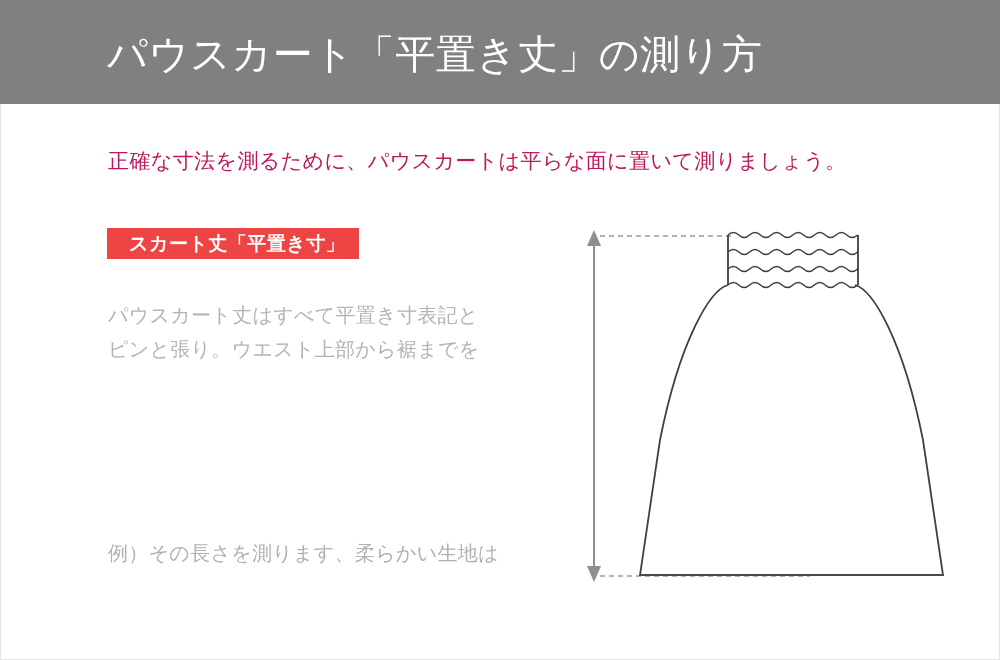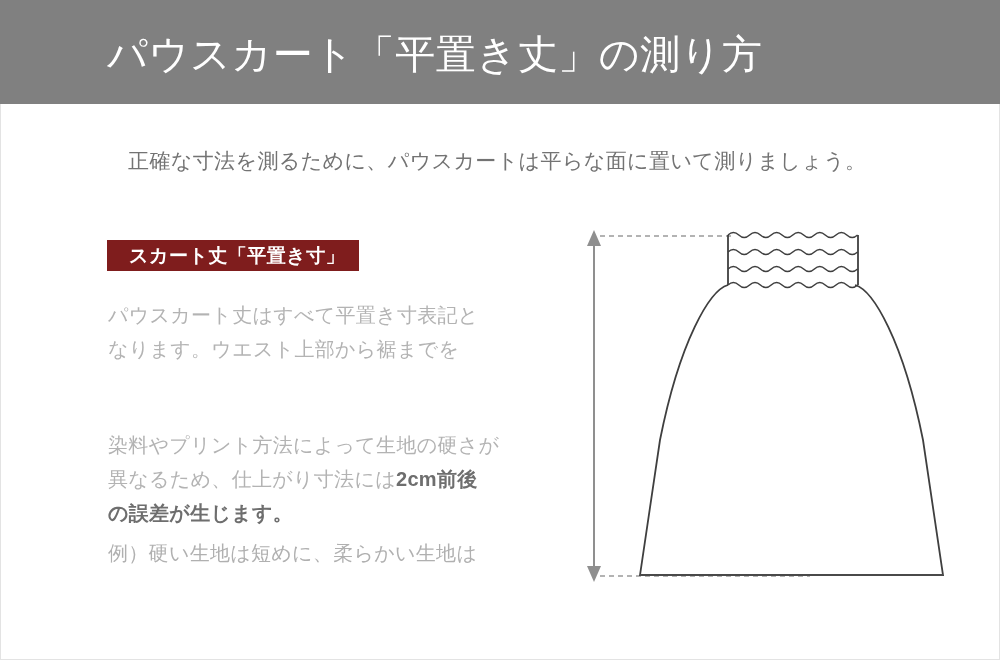--- a/index.html
+++ b/index.html
@@ -55,34 +55,33 @@
     font-weight: 400;
   }
 
   
   .intro-text {
     position: absolute;
     left: 108px;
     top: 146px;
     font-size: 21px;
     line-height: 30px;
-    color: #737373;
+    color: #be185d;
     letter-spacing: 0.4px;
     white-space: nowrap;
     font-weight: 400;
-    margin-left: 20px;
   }
 
   
   .section-badge {
     position: absolute;
     left: 107px;
-    top: 240px;
+    top: 228px;
     height: 31px;
-    background: #7f1d1d;
+    background: #ef4444;
     color: #ffffff;
     font-size: 19px;
     font-weight: bold;
     line-height: 31px;
     padding: 0 14px 8px 22px;
     letter-spacing: 0.5px;
     white-space: nowrap;
     box-sizing: border-box;
   }
 
@@ -134,31 +133,26 @@
   <div class="header-band">
     <div class="header-title">パウスカート「平置き丈」の測り方</div>
   </div>
 
   <div class="intro-text">正確な寸法を測るために、パウスカートは平らな面に置いて測りましょう。</div>
 
   <div class="section-badge">スカート丈「平置き寸」</div>
 
   <div class="body-block p1">
     <div class="line">パウスカート丈はすべて平置き寸表記と</div>
-    <div class="line">なります。ウエスト上部から裾までを</div>
+    <div class="line">ピンと張り。ウエスト上部から裾までを</div>
   </div>
 
-  <div class="body-block p2">
-    <div class="line">染料やプリント方法によって生地の硬さが</div>
-    <div class="line"><span>異なるため、仕上がり寸法には</span><span class="emph">2cm前後</span></div>
-    <div class="line emph">の誤差が生じます。</div>
-  </div>
 
   <div class="body-block p3">
-    <div class="line">例）硬い生地は短めに、柔らかい生地は</div>
+    <div class="line">例）その長さを測ります、柔らかい生地は</div>
   </div>
 
   <div class="diagram">
     <svg width="420" height="400" viewBox="0 0 420 400" xmlns="http://www.w3.org/2000/svg">
 
       <line x1="40" y1="26" x2="172" y2="26" stroke="#9a9a9a" stroke-width="1.4" stroke-dasharray="5,4"></line>
 
       <line x1="40" y1="366" x2="250" y2="366" stroke="#9a9a9a" stroke-width="1.4" stroke-dasharray="5,4"></line>
 
       <line x1="34" y1="28" x2="34" y2="364" stroke="#8f8f8f" stroke-width="2"></line>

